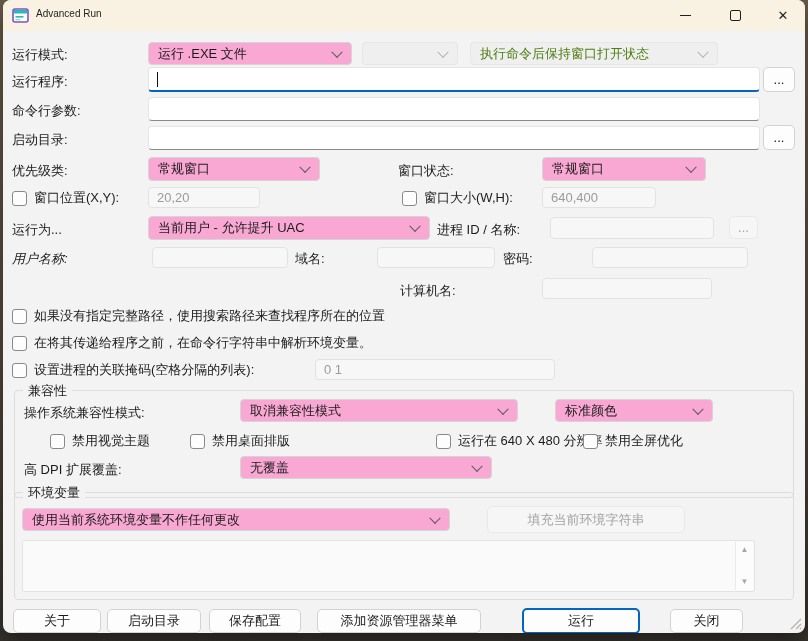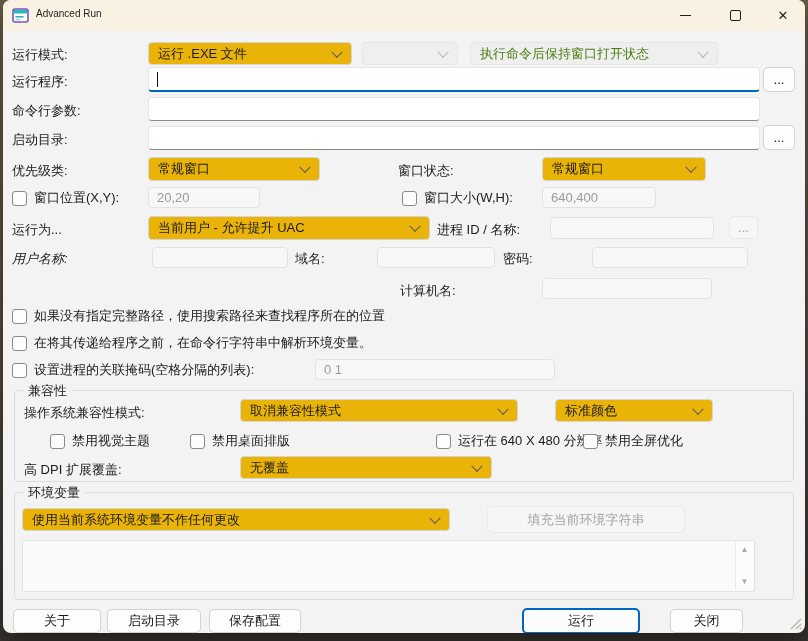--- a/index.html
+++ b/index.html
@@ -10,21 +10,21 @@
     overflow:hidden;font-size:13px;color:#1b1b1b;}
   .titlebar{position:absolute;left:0;top:0;width:100%;height:31px;background:#f9f2e2;
     display:flex;align-items:center;}
   .title-icon{position:absolute;left:9px;top:7px;width:17px;height:17px;}
   .title-text{position:absolute;left:33px;top:8px;font-size:10px;color:#1f1f1f;white-space:nowrap;}
   .wc{position:absolute;top:0;width:46px;height:31px;display:flex;align-items:center;justify-content:center;}
   .wc-min-shape{width:11px;height:1px;background:#1f1f1f;}
   .wc-max-shape{width:9px;height:9px;border:1px solid #1f1f1f;border-radius:2px;}
   .wc-close-glyph{font-size:13px;color:#1f1f1f;}
   .lbl{position:absolute;white-space:nowrap;color:#1b1b1b;}
-  .combo{position:absolute;background:#eab308;border:1px solid #d5d5d5;border-radius:4px;
+  .combo{position:absolute;background:#f9a8d4;border:1px solid #d5d5d5;border-radius:4px;
     box-sizing:border-box;display:flex;align-items:center;padding:0 26px 0 9px;white-space:nowrap;overflow:hidden;}
   .combo .chev{position:absolute;right:10px;top:50%;width:7px;height:7px;
     border-right:1.5px solid #5c5c5c;border-bottom:1.5px solid #5c5c5c;
     transform:translateY(-72%) rotate(45deg);}
   .combo.disabled{background:#efefef;border-color:#e6e6e6;color:#4d7c0f;}
   .combo.disabled .chev{border-color:#b5b5b5;}
   .tinput{position:absolute;background:#ffffff;border:1px solid #e5e5e5;border-bottom-color:#8a8a8a;
     border-radius:4px;box-sizing:border-box;display:flex;align-items:center;padding:0 8px;}
   .tinput.focused{border-bottom:2px solid #0067c0;}
   .caret{width:1px;height:15px;background:#111;}
@@ -162,21 +162,21 @@
     <span>在将其传递给程序之前，在命令行字符串中解析环境变量。</span>
   </label>
   <label class="cb" style="left:9px;top:361px;">
     <span class="box"></span>
     <span>设置进程的关联掩码(空格分隔的列表):</span>
   </label>
   <div class="tinput disabled" style="left:312px;top:359px;width:240px;height:21px;">
     <span>0 1</span>
   </div>
 
-  <div class="group" style="left:11px;top:390px;width:780px;height:92px;">
+  <div class="group" style="left:11px;top:390px;width:780px;height:108px;">
     <span class="group-label">兼容性</span>
   </div>
   <span class="lbl" style="left:21px;top:404px;">操作系统兼容性模式:</span>
   <div class="combo" style="left:237px;top:399px;width:278px;height:23px;">
     <span>取消兼容性模式</span>
     <span class="chev"></span>
   </div>
   <div class="combo" style="left:552px;top:399px;width:158px;height:23px;">
     <span>标准颜色</span>
     <span class="chev"></span>
@@ -215,20 +215,21 @@
     <span></span>
     <div class="scrollbar">
       <span class="scroll-arrow">▲</span>
       <span class="scroll-arrow">▼</span>
     </div>
   </div>
 
   <div class="btn" style="left:10px;top:609px;width:88px;height:24px;">关于</div>
   <div class="btn" style="left:104px;top:609px;width:94px;height:24px;">启动目录</div>
   <div class="btn" style="left:206px;top:609px;width:92px;height:24px;">保存配置</div>
+  <div class="btn" style="left:314px;top:609px;width:164px;height:24px;">添加资源管理器菜单</div>
   <div class="btn primary-outline" style="left:519px;top:608px;width:118px;height:26px;">运行</div>
   <div class="btn" style="left:667px;top:609px;width:73px;height:24px;">关闭</div>
 
   <svg class="resize-grip" viewBox="0 0 13 13">
     <path d="M12 2 L2 12 M12 7 L7 12 M12 11 L11 12" stroke="#b9b2a6" stroke-width="1.3" fill="none"></path>
   </svg>
 
 </div>
 
 </body></html>

